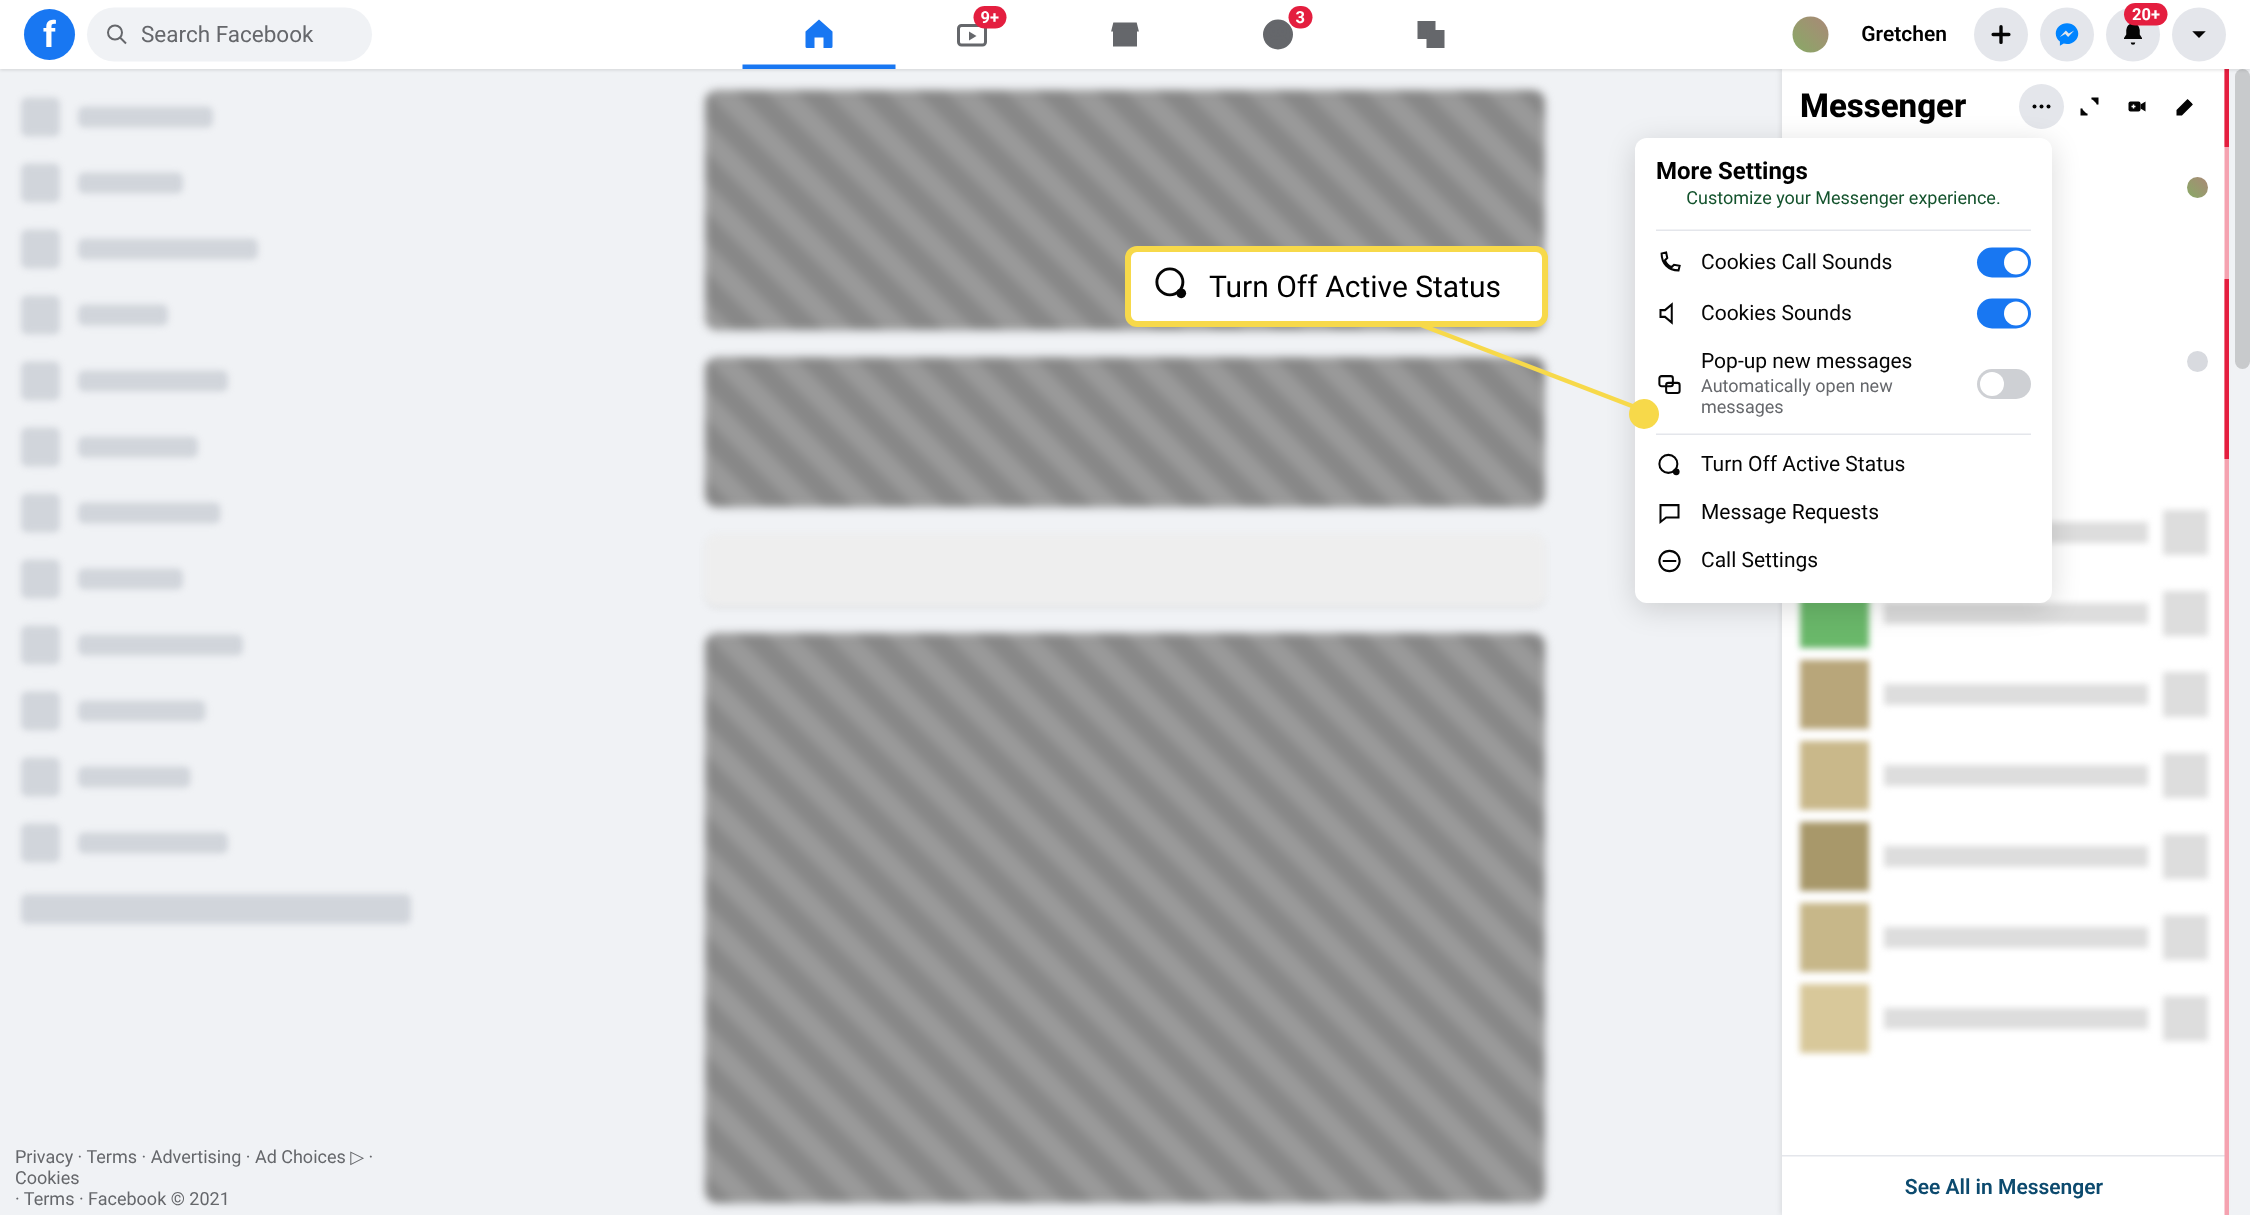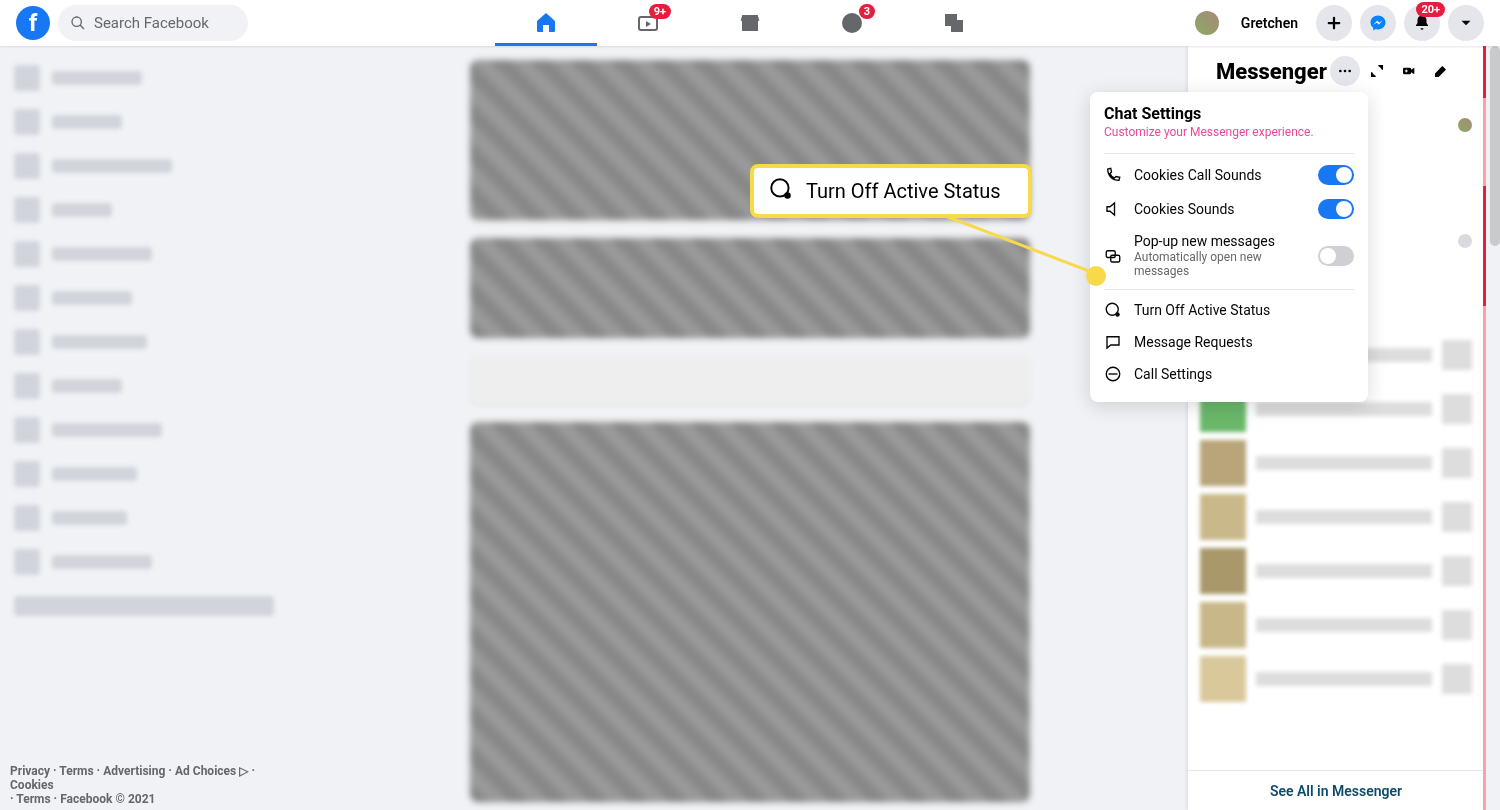--- a/index.html
+++ b/index.html
@@ -21,34 +21,34 @@
 
 .header-right { margin-left: auto; display: flex; align-items: center; gap: 8px; }
 .profile-chip { display: flex; align-items: center; gap: 22px; padding: 4px 10px 4px 4px; border-radius: 18px; cursor: pointer; font-weight: 600; font-size: 14px; }
 .profile-avatar-sm { width: 24px; height: 24px; border-radius: 50%; background: linear-gradient(45deg,#8a6,#a87); }
 .icon-btn { width: 36px; height: 36px; border-radius: 50%; background: #e4e6eb; display: flex; align-items: center; justify-content: center; cursor: pointer; position: relative; }
 .icon-btn svg { width: 18px; height: 18px; fill: #050505; }
 .icon-btn.messenger svg { fill: #0084ff; }
 .notif-badge { position: absolute; top: -3px; right: -5px; background: #e41e3f; color: #fff; font-size: 11px; font-weight: bold; padding: 1px 5px; border-radius: 10px; }
 
 
-.left-sidebar { position: fixed; top: 46px; left: 0; width: 290px; bottom: 0; padding: 14px; overflow: hidden; font-weight: bold; }
+.left-sidebar { position: fixed; top: 46px; left: 0; width: 290px; bottom: 0; padding: 14px; overflow: hidden; }
 .left-item { height: 36px; display: flex; align-items: center; gap: 12px; margin-bottom: 8px; }
 .left-item .blk { background: #d1d5db; border-radius: 4px; filter: blur(2px); }
 .footer-links { position: absolute; bottom: 4px; left: 10px; font-size: 12px; color: #65676b; }
 .footer-links span { cursor: pointer; }
 
 
 .feed { margin-left: auto; margin-right: auto; width: 560px; margin-top: 60px; display: flex; flex-direction: column; gap: 18px; }
 .feed-card { background: #ccc; border-radius: 8px; box-shadow: 0 1px 2px rgba(0,0,0,0.1); }
 .pixelated { background-image: linear-gradient(45deg,#999 25%,#888 25%,#888 50%,#999 50%,#999 75%,#888 75%); background-size: 40px 40px; filter: blur(3px); }
 
 
 .messenger-panel { position: fixed; top: 46px; right: 16px; width: 296px; bottom: 0; background: #fff; box-shadow: -1px 0 4px rgba(0,0,0,0.1); display: flex; flex-direction: column; z-index: 50; }
-.msg-header { display: flex; align-items: center; padding: 10px 28px; }
+.msg-header { display: flex; align-items: center; padding: 10px 12px; }
 .msg-title { font-size: 22px; font-weight: 800; flex: 1; }
 .msg-tool { width: 30px; height: 30px; border-radius: 50%; display: flex; align-items: center; justify-content: center; cursor: pointer; margin-left: 2px; }
 .msg-tool.active { background: #e4e6eb; }
 .msg-tool svg { width: 16px; height: 16px; fill: #050505; }
 .msg-body { flex: 1; overflow: hidden; padding: 0 8px; }
 .conv-row { display: flex; align-items: center; gap: 10px; padding: 6px 4px; font-size: 13px; color: #65676b; }
 .conv-avatar { width: 46px; height: 46px; border-radius: 50%; background: #ddd; flex-shrink: 0; }
 .conv-text { flex: 1; overflow: hidden; white-space: nowrap; text-overflow: ellipsis; }
 .conv-right { width: 14px; height: 14px; border-radius: 50%; background: #ddd; flex-shrink: 0; }
 .msg-footer { border-top: 1px solid #e4e6eb; text-align: center; padding: 10px; }
@@ -58,21 +58,21 @@
 .right-track { position: fixed; right: 14px; top: 46px; bottom: 0; width: 3px; background: #f5a2b0; z-index: 60; }
 .right-track .thumb-top { position: absolute; top: 0; width: 3px; height: 52px; background: #e41e3f; }
 .right-track .thumb-bot { position: absolute; top: 140px; width: 3px; height: 120px; background: #e41e3f; }
 .outer-track { position: fixed; right: 0; top: 46px; bottom: 0; width: 10px; background: #f0f2f5; z-index: 40; }
 .outer-thumb { position: absolute; top: 0; width: 10px; height: 200px; background: #c8cacc; border-radius: 5px; }
 
 
 .settings-popup { position: fixed; top: 92px; right: 132px; width: 278px; background: #fff; border-radius: 8px; box-shadow: 0 4px 20px rgba(0,0,0,0.15); padding: 12px 0; z-index: 200; }
 .settings-hdr { padding: 0 14px 10px; }
 .settings-hdr h4 { font-size: 16px; font-weight: 700; margin-bottom: 2px; }
-.settings-hdr p { font-size: 12px; color: #ec4899; }
+.settings-hdr p { font-size: 12px; color: #14532d; text-align: center; }
 .settings-divider { height: 1px; background: #e4e6eb; margin: 4px 14px; }
 .settings-row { display: flex; align-items: center; padding: 7px 14px; gap: 12px; cursor: pointer; }
 .settings-row .ico { width: 18px; height: 18px; flex-shrink: 0; }
 .settings-row .ico svg { width: 18px; height: 18px; fill: none; stroke: #050505; stroke-width: 1.8; }
 .settings-row .label { flex: 1; font-size: 14px; color: #050505; }
 .settings-row .sub { font-size: 12px; color: #65676b; display: block; margin-top: 1px; }
 .toggle { width: 36px; height: 20px; border-radius: 10px; position: relative; flex-shrink: 0; }
 .toggle.on { background: #1877f2; }
 .toggle.off { background: #ced0d4; }
 .toggle::after { content: ''; position: absolute; width: 16px; height: 16px; border-radius: 50%; background: #fff; top: 2px; }
@@ -338,21 +338,21 @@
 <div class="right-track">
   <div class="thumb-top"></div>
     <div class="thumb-bot"></div>
 </div>
 <div class="outer-track">
   <div class="outer-thumb"></div>
 </div>
 
 <div class="settings-popup">
   <div class="settings-hdr">
-    <h4>Chat Settings</h4>
+    <h4>More Settings</h4>
     <p>Customize your Messenger experience.</p>
   </div>
   <div class="settings-divider"></div>
 
   <div class="settings-row">
     <span class="ico"><svg viewBox="0 0 24 24">
           <path d="M5 4c0 9 6 15 15 15l1-4-5-1-2 2c-3-1-5-3-6-6l2-2-1-5-4 1z"></path>
         </svg></span>
     <span class="label">Cookies Call Sounds</span>
     <span class="toggle on"></span>

